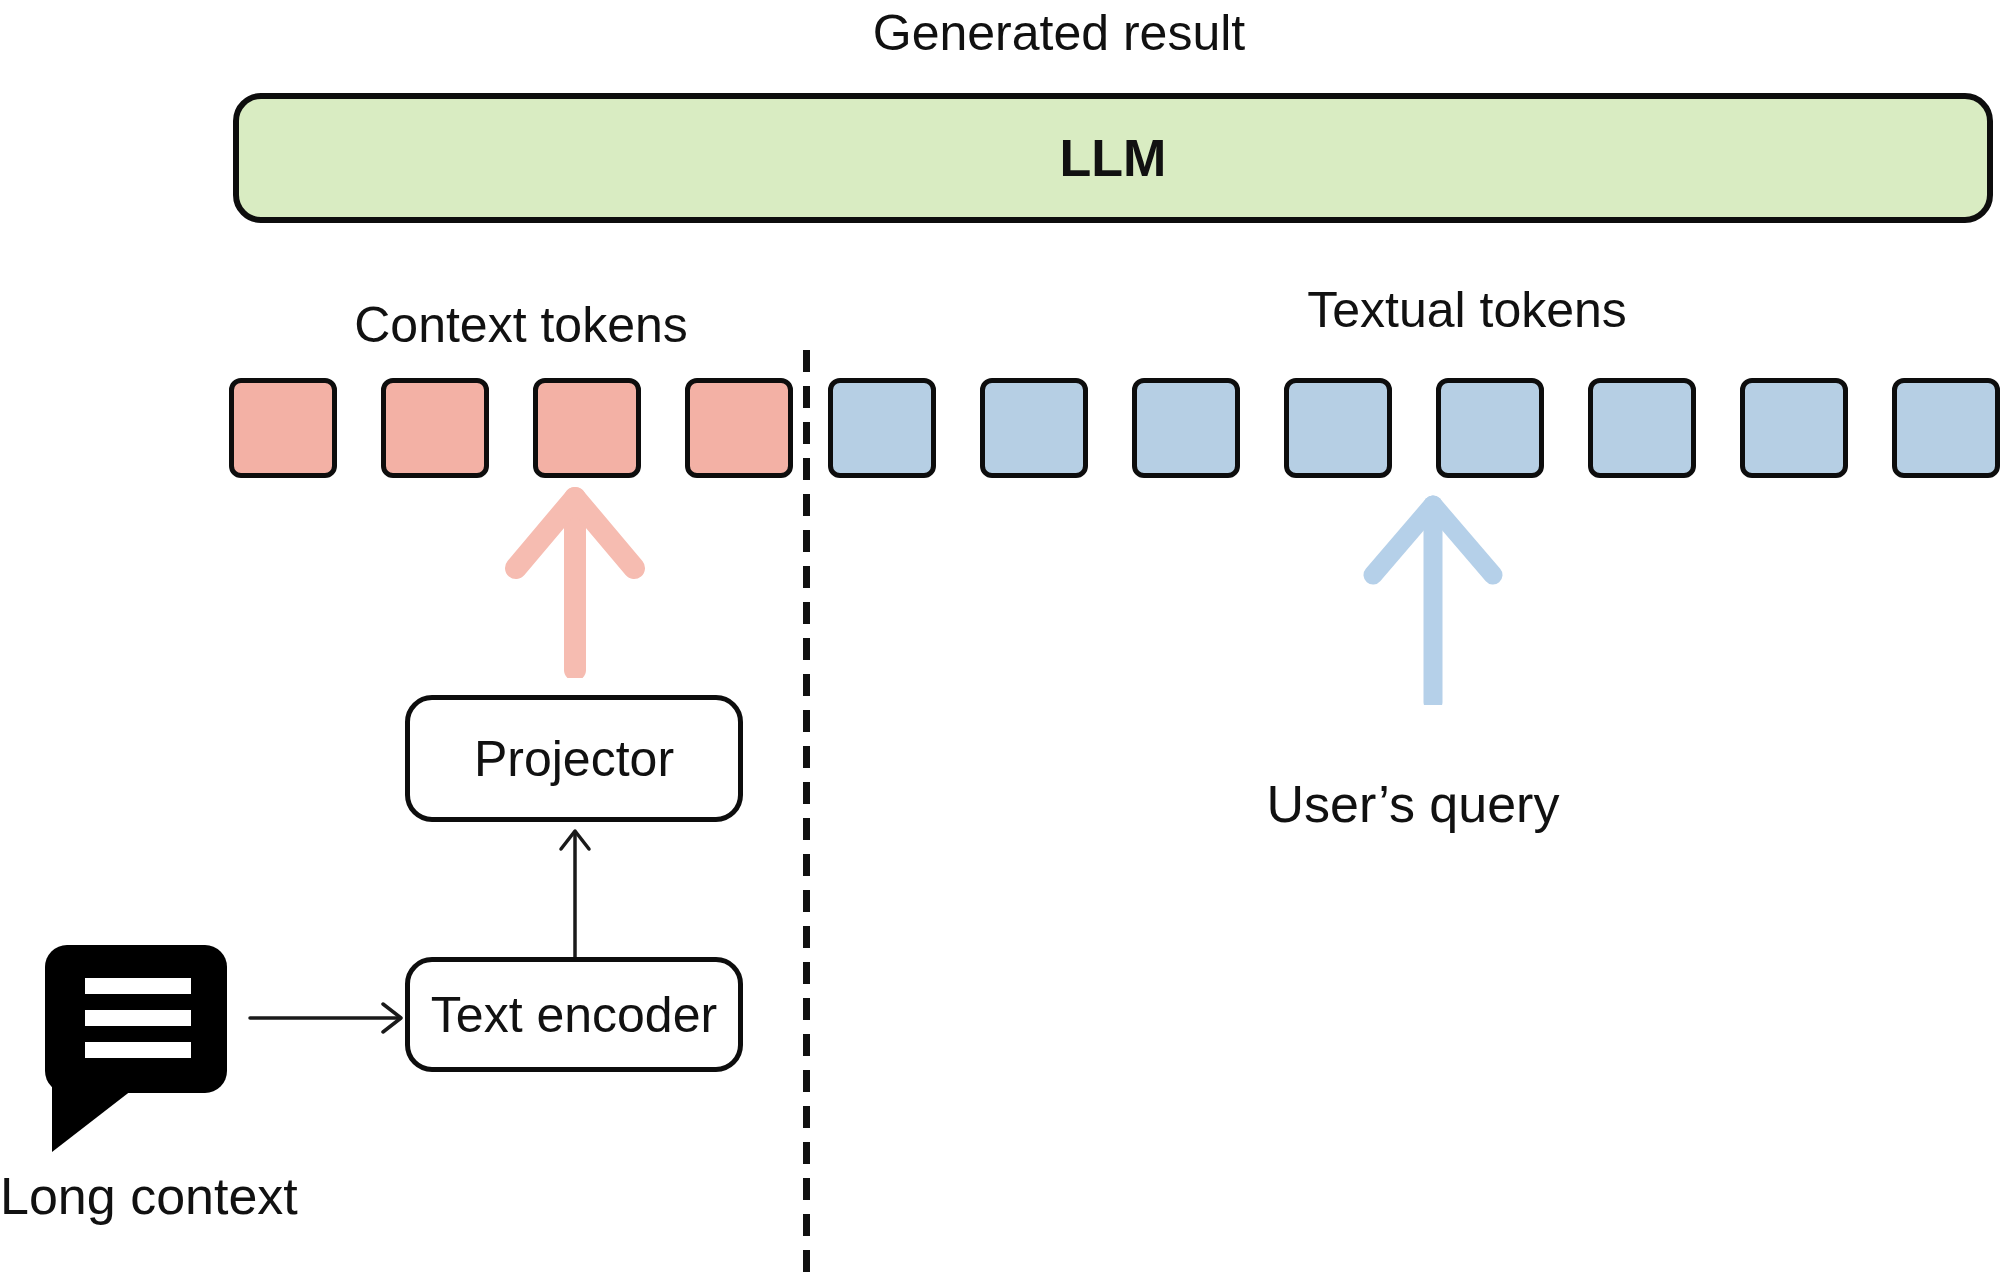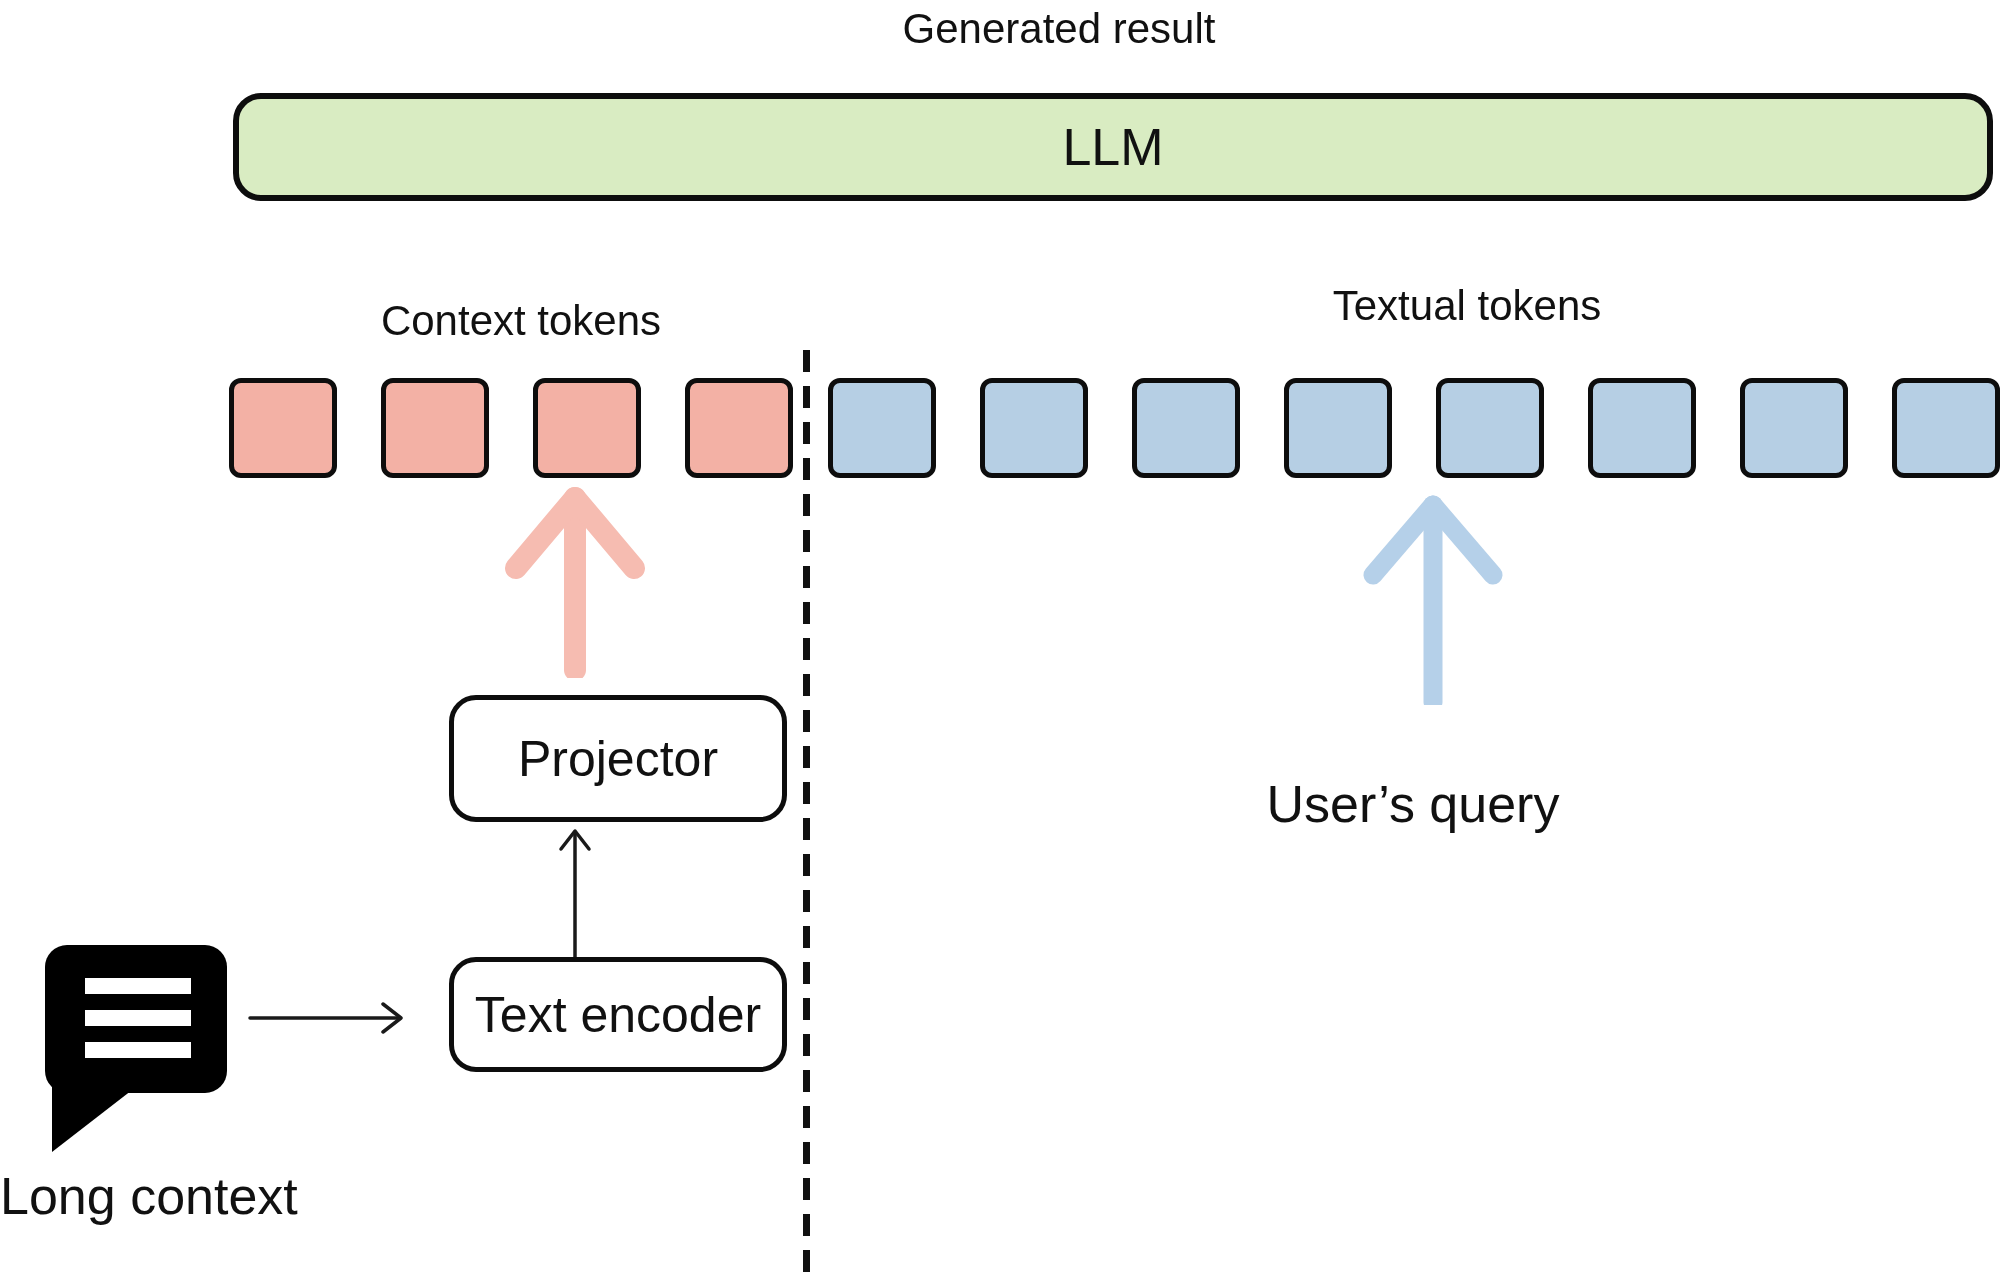--- a/index.html
+++ b/index.html
@@ -21,27 +21,28 @@
     white-space: nowrap;
     line-height: 1.08;
     color: var(--text, #111);
   }
   .centered { transform: translateX(-50%); }
 
   
   .llm-box {
     position: absolute;
     left: 233px; top: 93px;
-    width: 1760px; height: 108px;
+    width: 1760px; height: 130px;
     box-sizing: border-box;
     background: var(--llm-fill, #d9ecc2);
     border: 6px solid var(--outline, #0d0d0d);
     border-radius: 28px;
     display: flex; align-items: center; justify-content: center;
     font-size: 52px;
+    font-weight: bold;
   }
 
   
   .token-row {
     position: absolute;
     top: 378px;
     display: flex;
     gap: 44px;
   }
   .token-row.context { left: 229px; }
@@ -67,42 +68,42 @@
 
   
   .process-box {
     position: absolute;
     left: 405px;
     width: 338px;
     box-sizing: border-box;
     background: #ffffff;
     border: 5px solid var(--outline, #0d0d0d);
     border-radius: 27px;
-    display: flex; align-items: center; justify-content: center; margin-left: 44px;
+    display: flex; align-items: center; justify-content: center;
   }
   .process-box.projector { top: 695px; height: 127px; font-size: 50px; }
   .process-box.encoder   { top: 957px; height: 115px; font-size: 50px; }
 
   .svg-abs { position: absolute; }
   .big-arrow polyline {
     fill: none;
     stroke-linecap: round;
     stroke-linejoin: round;
   }
   .big-arrow.pink polyline { stroke: var(--context-arrow, #f6bcb1); }
   .big-arrow.blue polyline { stroke: var(--textual-arrow, #b5d0e9); }
   .thin-arrow polyline, .thin-arrow line {
     fill: none;
     stroke: #1a1a1a;
     stroke-width: 3.5;
     stroke-linecap: round;
     stroke-linejoin: round;
   }
 
-  .fs50 { font-size: 42px; }
+  .fs50 { font-size: 50px; }
   .fs52 { font-size: 52px; }
 </style>
 </head>
 <body>
 
 <div class="canvas" style="--background: #ffffff; --text: #111111; --outline: #0d0d0d; --llm-fill: #d9ecc2; --context-token-fill: #f3b1a5; --textual-token-fill: #b6cfe4; --context-arrow: #f6bcb1; --textual-arrow: #b5d0e9;">
 
   <div class="label centered fs50" style="left:1059px; top:6px;">Generated result</div>
 
   <div class="llm-box">

